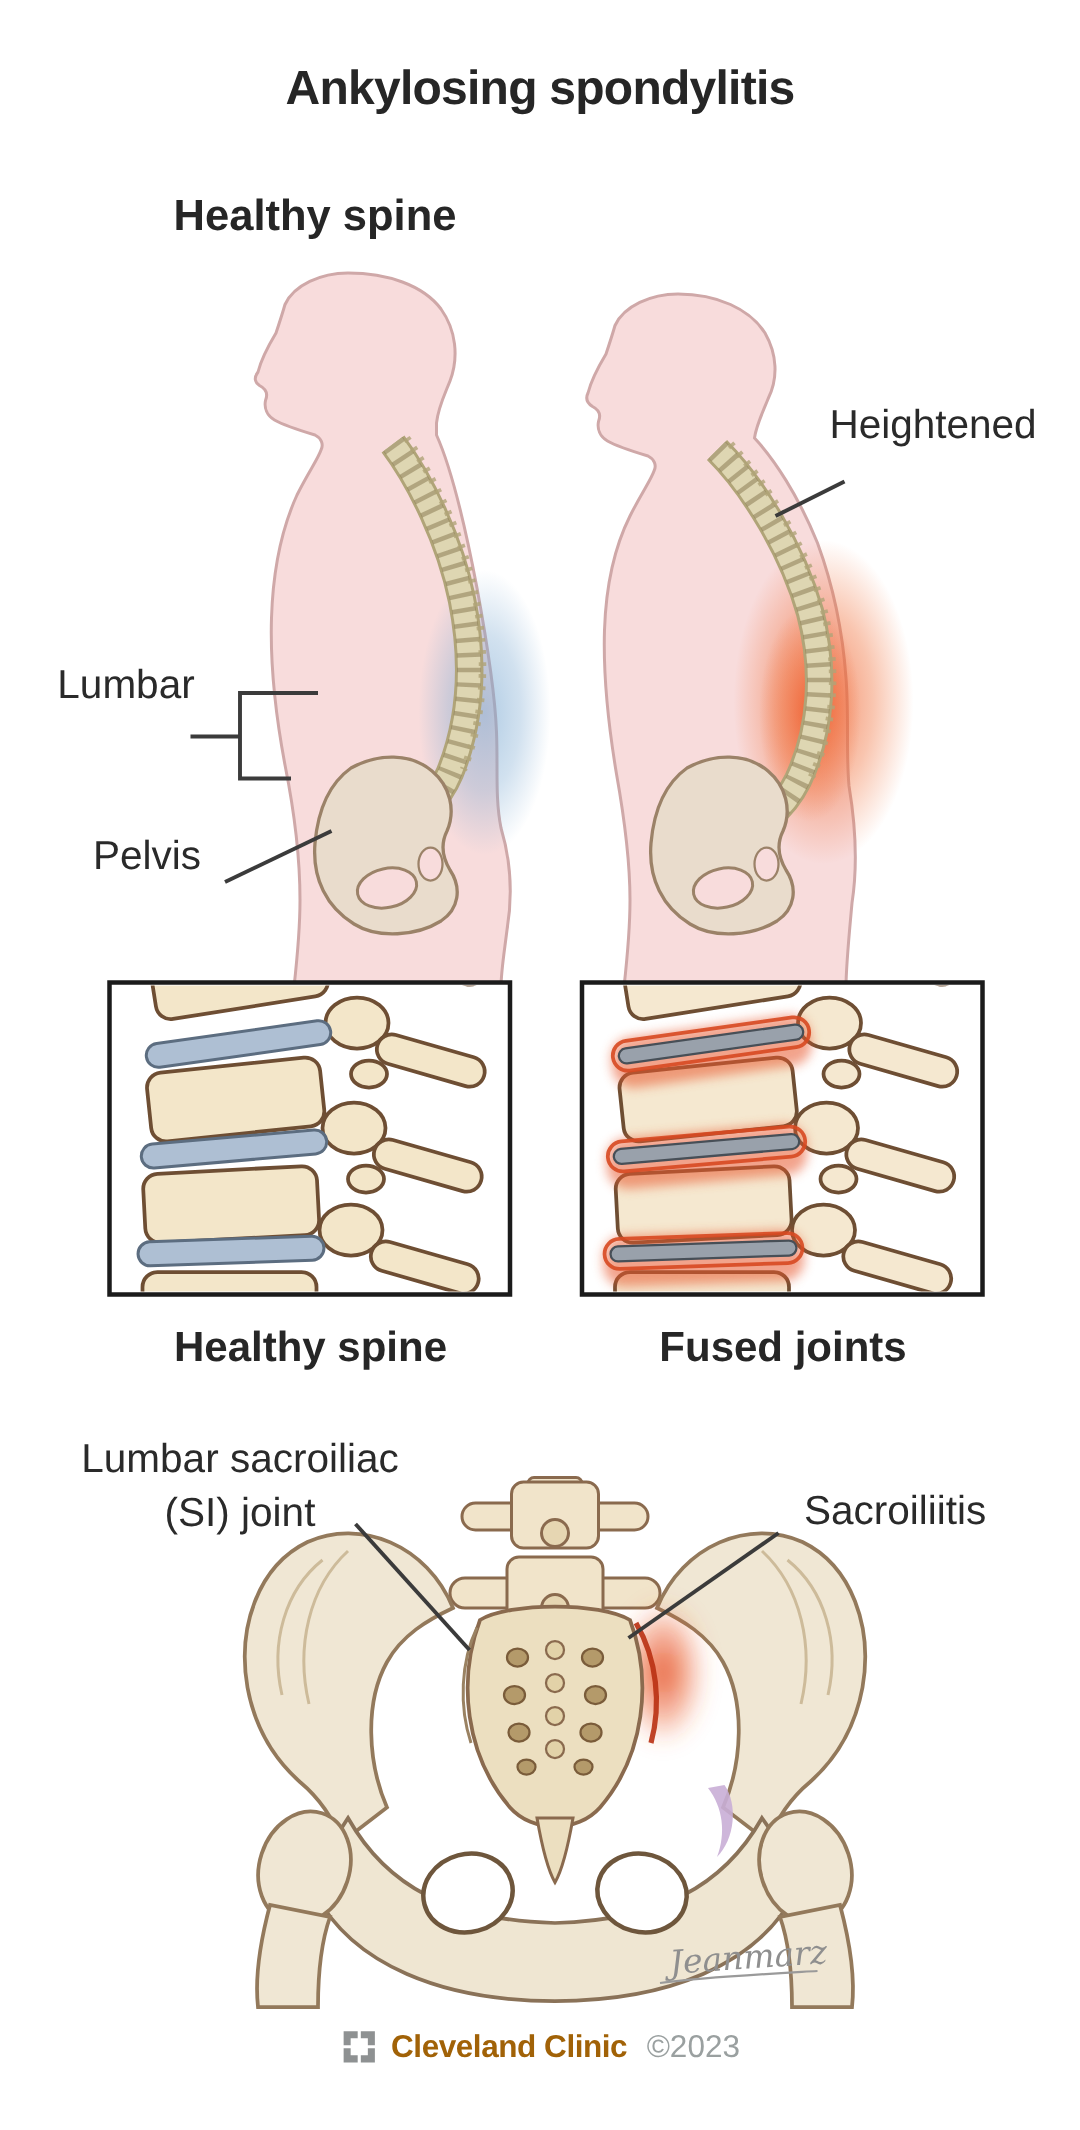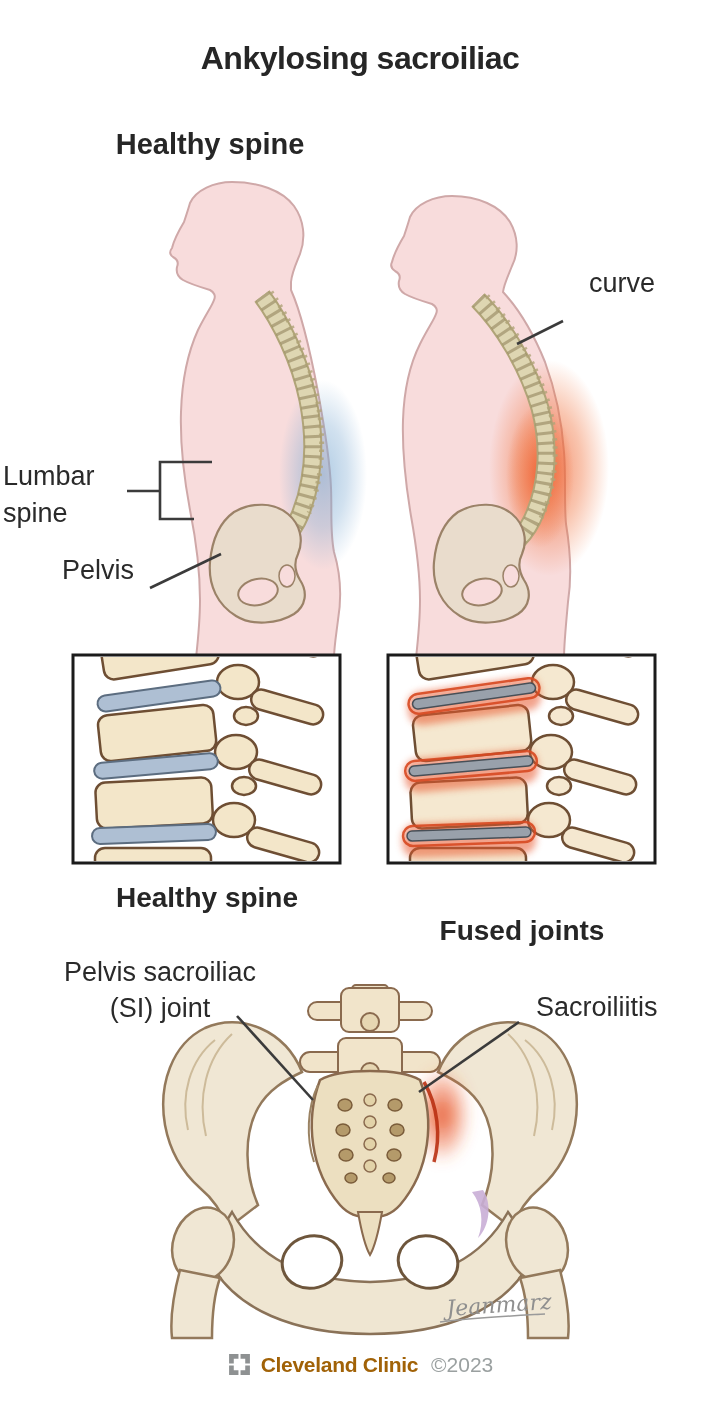--- a/index.html
+++ b/index.html
@@ -4,24 +4,24 @@
 <style>
   html,body{margin:0;padding:0;background:#fff;}
   #canvas{position:relative;width:720px;height:1420px;background:#ffffff;overflow:hidden;
           font-family:"Liberation Sans","DejaVu Sans",sans-serif;color:#262626;}
   #art{position:absolute;left:0;top:0;width:720px;height:1420px;}
   .abs{position:absolute;}
   .title{left:0;right:0;top:40px;text-align:center;font-size:32px;font-weight:700;letter-spacing:-0.5px;}
   .colhead{top:128px;width:240px;text-align:center;font-size:29px;font-weight:700;}
   .colhead.left{left:90px;} .colhead.right{left:400px;}
   .caption{top:882px;width:264px;text-align:center;font-size:28px;font-weight:700;}
-  .caption.left{left:75px;} .caption.right{left:390px;margin-top:33px;}
+  .caption.left{left:75px;} .caption.right{left:390px;}
   .callout{font-size:27px;font-weight:400;color:#2a2a2a;}
   .c-heightened{left:538px;top:266px;width:168px;text-align:center;line-height:35px;}
-  .c-lumbar{left:3px;top:438px;width:118px;line-height:37px;margin-top:20px;}
+  .c-lumbar{left:25px;top:438px;width:118px;text-align:center;line-height:37px;}
   .c-pelvis{left:62px;top:555px;}
   .c-si{left:35px;top:954px;width:250px;text-align:center;line-height:36px;}
   .c-sacro{left:536px;top:992px;text-align:center;}
   .footer{left:0;right:0;top:1352px;display:flex;justify-content:center;align-items:center;gap:9px;}
   .brand{font-size:21px;font-weight:700;color:#a16207;letter-spacing:-0.3px;}
   .copyright{font-size:21px;font-weight:400;color:#9aa0a0;margin-left:4px;}
   .logo{width:25px;height:25px;display:block;}
 </style>
 </head>
 <body>
@@ -240,40 +240,39 @@
   <g stroke="#3b3b3b" stroke-width="2.6" fill="none">
     <path d="M563,321 L517,344"></path>
     <path d="M127,491 L160,491"></path>
     <path d="M212,462 L160,462 L160,519 L194,519"></path>
     <path d="M150,588 L221,554"></path>
     <path d="M237,1016 L313,1100"></path>
     <path d="M519,1022 L419,1092"></path>
   </g>
 </svg>
 
-<div class="abs title">Ankylosing sacroiliac</div>
+<div class="abs title">Ankylosing spondylitis</div>
 
 <div class="abs colhead left">Healthy spine</div>
 
 <div class="abs callout c-heightened">
-  <div>curve</div>
+  <div>Heightened</div>
 </div>
 
 <div class="abs callout c-lumbar">
   <div>Lumbar</div>
-  <div>spine</div>
 </div>
 
 <div class="abs callout c-pelvis">Pelvis</div>
 
 <div class="abs caption left">Healthy spine</div>
 <div class="abs caption right">Fused joints</div>
 
 <div class="abs callout c-si">
-  <div>Pelvis sacroiliac</div>
+  <div>Lumbar sacroiliac</div>
   <div>(SI) joint</div>
 </div>
 
 <div class="abs callout c-sacro">Sacroiliitis</div>
 
 <div class="abs footer">
   <svg class="logo" viewBox="0 0 24 24">
     <g fill="#8e9192">
       <path d="M2,2 H11 V6.5 H6.5 V11 H2 Z"></path>
       <path d="M13,2 H22 V11 H17.5 V6.5 H13 Z"></path>

